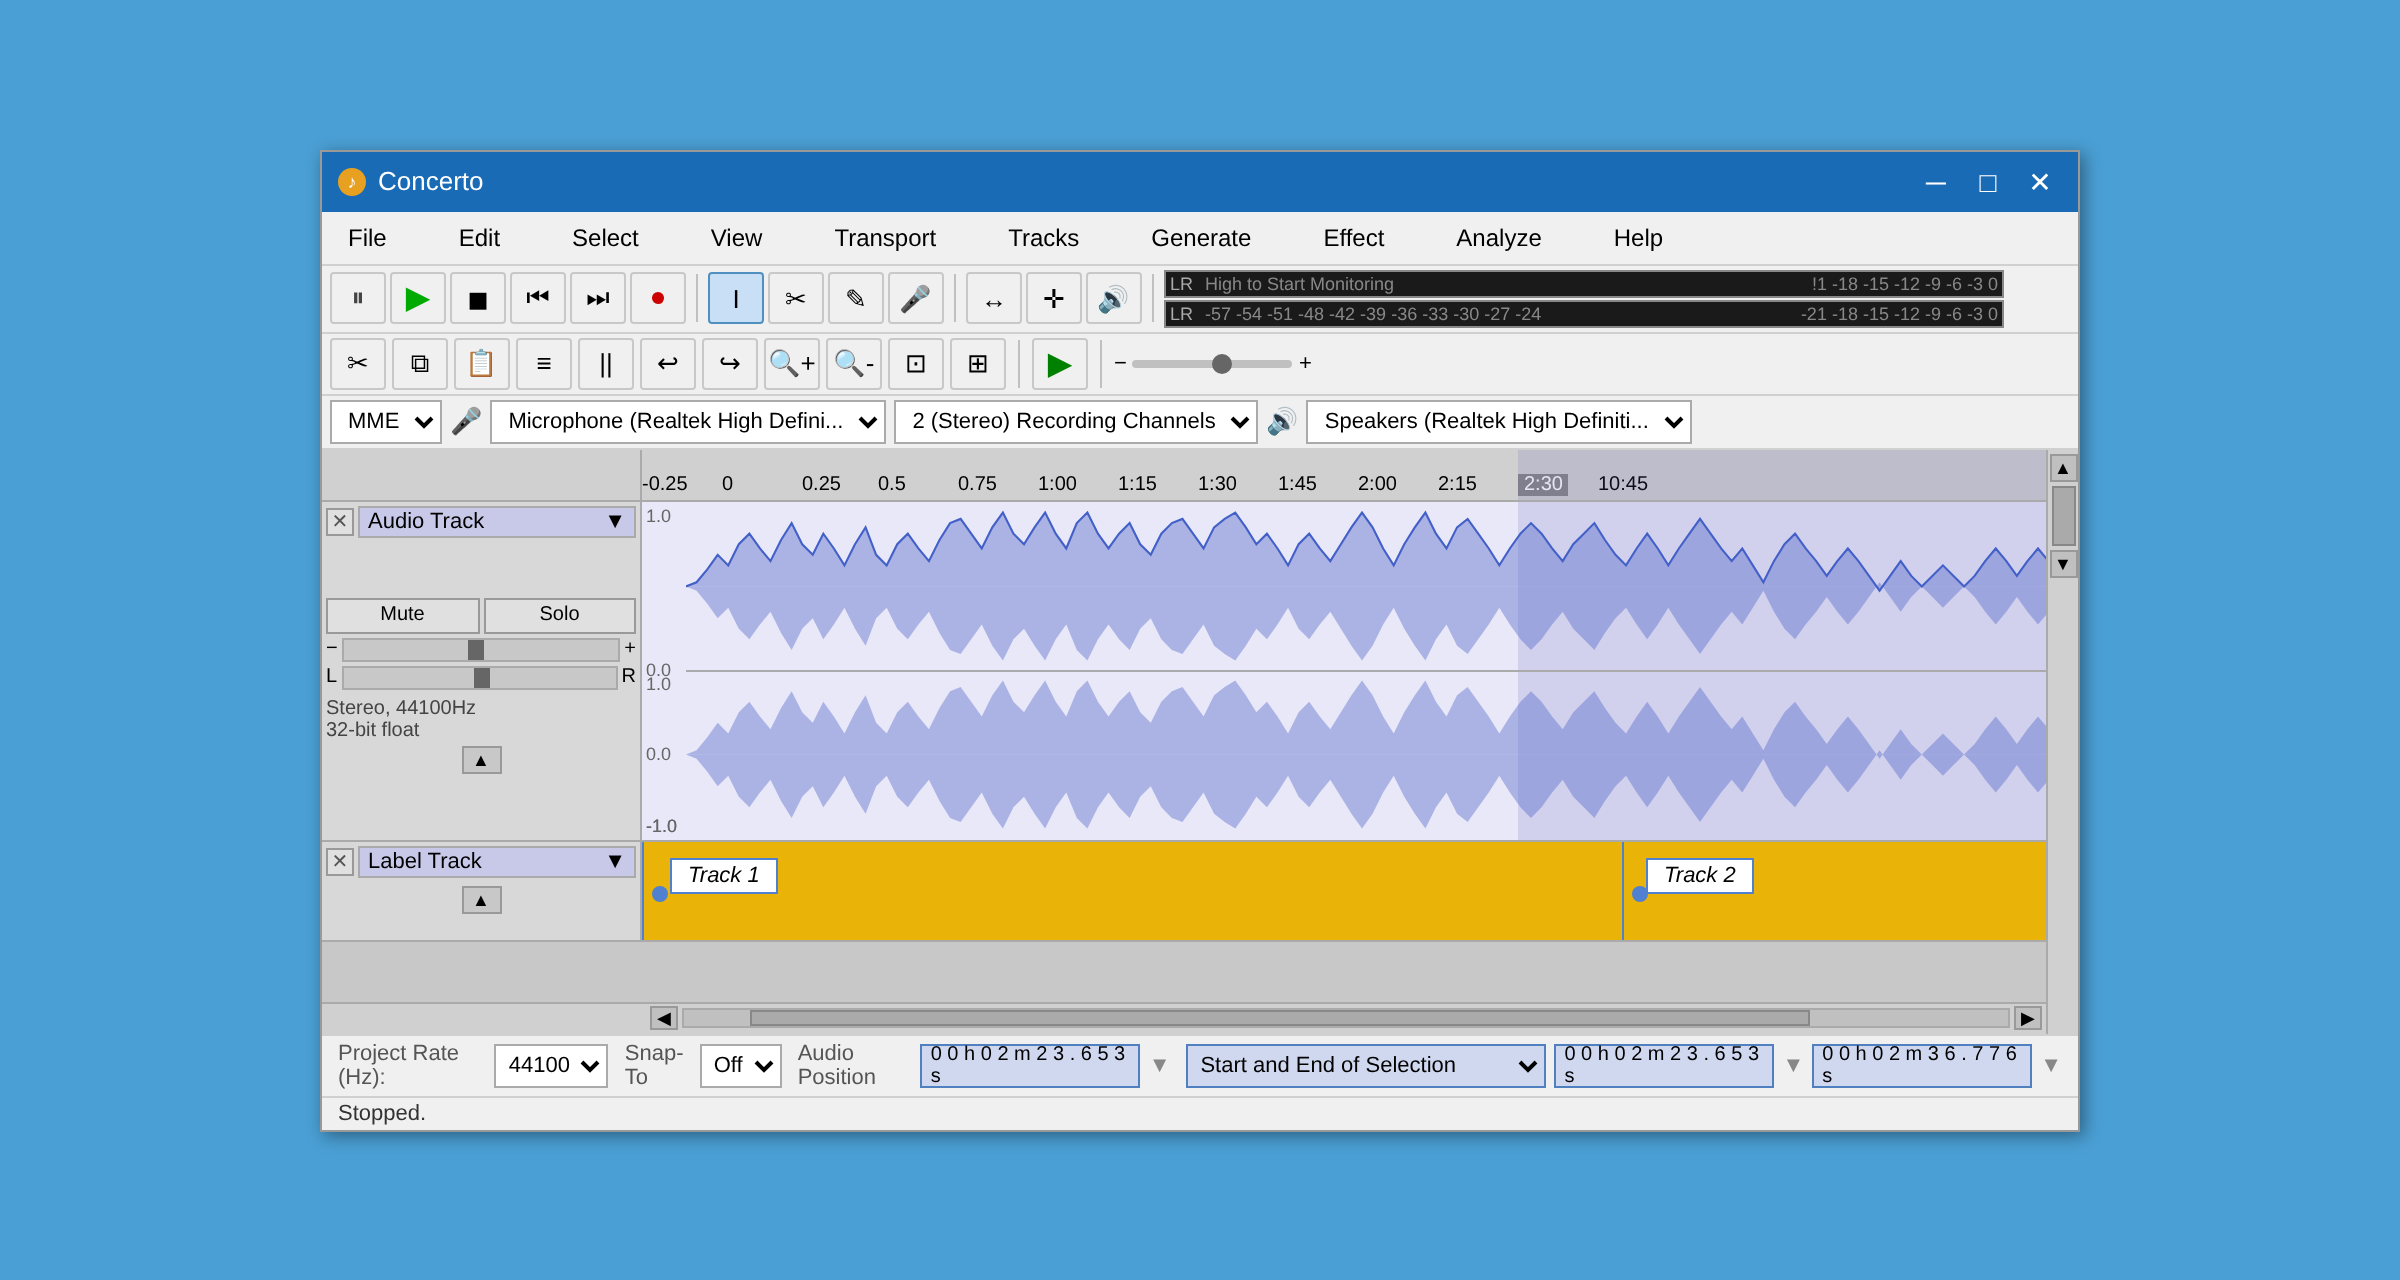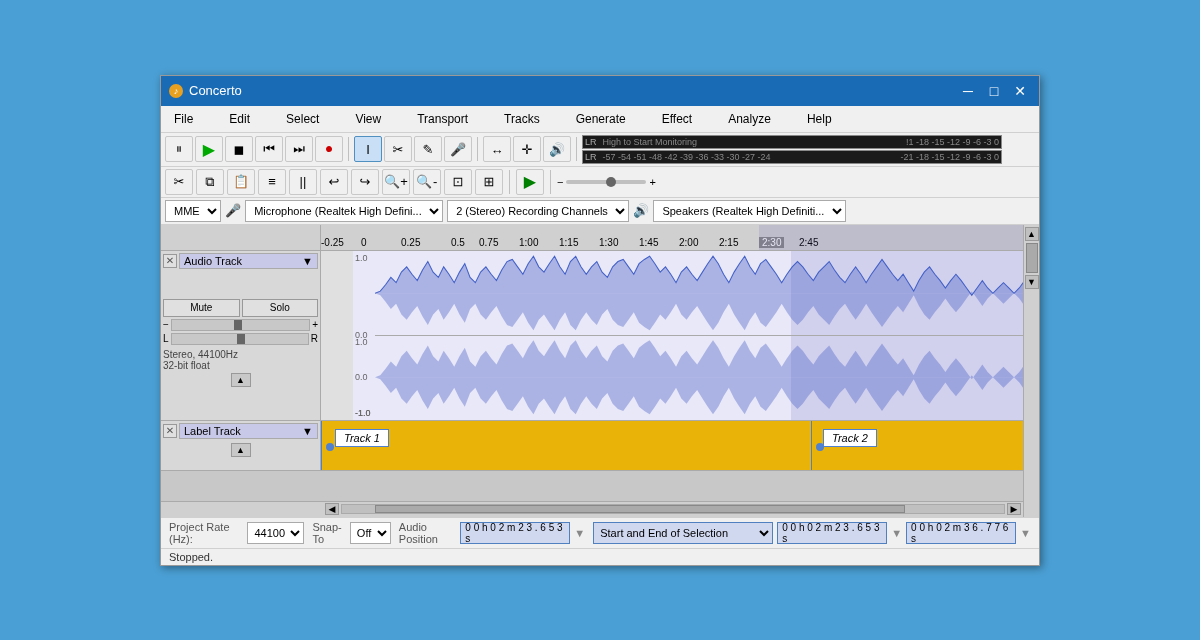--- a/index.html
+++ b/index.html
@@ -508,30 +508,30 @@
     <div style="display:flex;flex-direction:column;flex:1;overflow:hidden;min-height:0;">
 
       <div class="timeline-bar">
         <div class="timeline-track-label"></div>
         <div class="timeline-ruler" style="position:relative;">
 
           <div style="position:absolute;left:0;top:0;bottom:0;right:0;display:flex;align-items:flex-end;padding-bottom:2px;">
             <span style="position:absolute;left:0px;font-size:10px;">-0.25</span>
             <span style="position:absolute;left:40px;font-size:10px;">0</span>
             <span style="position:absolute;left:80px;font-size:10px;">0.25</span>
-            <span style="position:absolute;left:130px;font-size:10px;">0.5</span>
+            <span style="position:absolute;left:118px;font-size:10px;">0.5</span>
             <span style="position:absolute;left:158px;font-size:10px;">0.75</span>
             <span style="position:absolute;left:198px;font-size:10px;">1:00</span>
             <span style="position:absolute;left:238px;font-size:10px;">1:15</span>
             <span style="position:absolute;left:278px;font-size:10px;">1:30</span>
             <span style="position:absolute;left:318px;font-size:10px;">1:45</span>
             <span style="position:absolute;left:358px;font-size:10px;">2:00</span>
             <span style="position:absolute;left:398px;font-size:10px;">2:15</span>
             <span style="position:absolute;left:438px;font-size:10px;background:#888;color:white;padding:0 3px;">2:30</span>
-            <span style="position:absolute;left:478px;font-size:10px;">2:45</span>
+            <span style="position:absolute;left:478px;font-size:10px;">10:45</span>
           </div>
 
           <div style="position:absolute;left:438px;right:0;top:0;bottom:0;background:rgba(80,80,180,0.15);"></div>
         </div>
       </div>
 
       <div class="tracks-container">
 
         <div class="track-row" style="height:170px;">
           <div class="track-controls">
@@ -558,21 +558,21 @@
               <div class="mini-slider">
                   <div class="mini-thumb" style="left:48%;"></div>
                 </div>
               <span style="font-size:10px;">R</span>
             </div>
             <div class="track-info">Stereo, 44100Hz<br>32-bit float</div>
             <div class="track-expand">
                 <div class="expand-btn">▲</div>
               </div>
           </div>
-          <div class="track-waveform-area" style="background:#e8e8f8;margin-left:32px;">
+          <div class="track-waveform-area" style="background:#e8e8f8;">
 
             <div style="position:absolute;left:2px;top:0;bottom:0;width:20px;display:flex;flex-direction:column;justify-content:space-between;font-size:9px;color:#666;z-index:2;padding:2px 0;pointer-events:none;">
               <span>1.0</span>
               <span>0.0</span>
               <span>-1.0</span>
             </div>
 
             <div style="position:absolute;left:438px;right:0;top:0;height:50%;background:rgba(80,80,180,0.15);pointer-events:none;"></div>
             <div style="position:absolute;left:438px;right:0;top:50%;height:50%;background:rgba(80,80,180,0.15);pointer-events:none;"></div>
 

